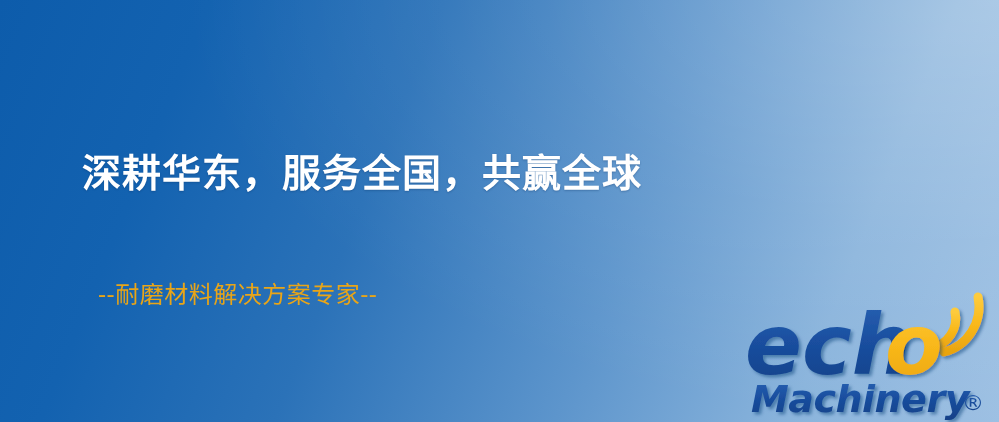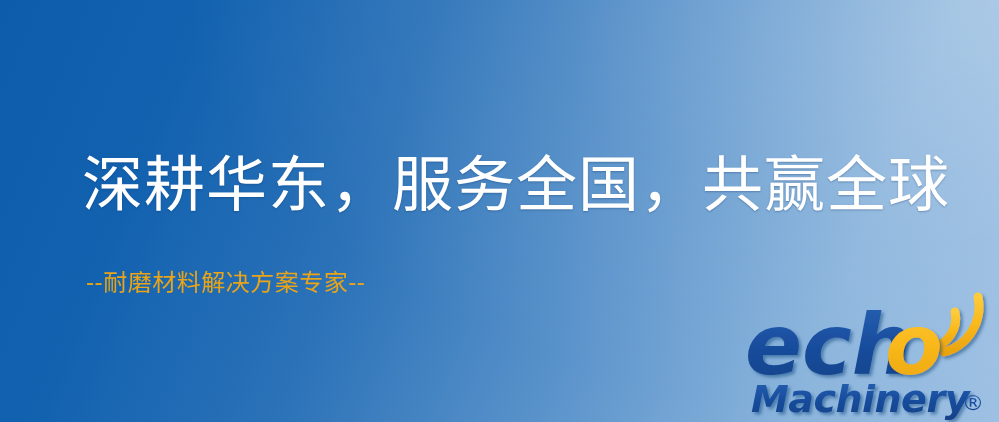--- a/index.html
+++ b/index.html
@@ -39,35 +39,35 @@
   }
 
   
   .headline {
     position: absolute;
     left: 82px;
     top: 152px;
     margin: 0;
     z-index: 3;
     font-family: "DejaVu Serif", "Liberation Serif", serif;
-    font-size: 61px;
+    font-size: 39px;
     line-height: 1.08;
-    font-weight: 400;
+    font-weight: 700;
     color: #ffffff;
     letter-spacing: 1px;
     white-space: nowrap;
     text-shadow: 0 1px 2px rgba(10,48,95,0.32);
   }
 
   
   .subtitle {
     position: absolute;
     left: 86px;
     top: 269px;
-    margin: 0;
+    margin: 12px;
     z-index: 3;
     font-family: "DejaVu Serif", "Liberation Serif", serif;
     font-size: 24px;
     line-height: 1.2;
     font-weight: 400;
     color: #e9a517;
     letter-spacing: 0.5px;
     white-space: nowrap;
   }
 

